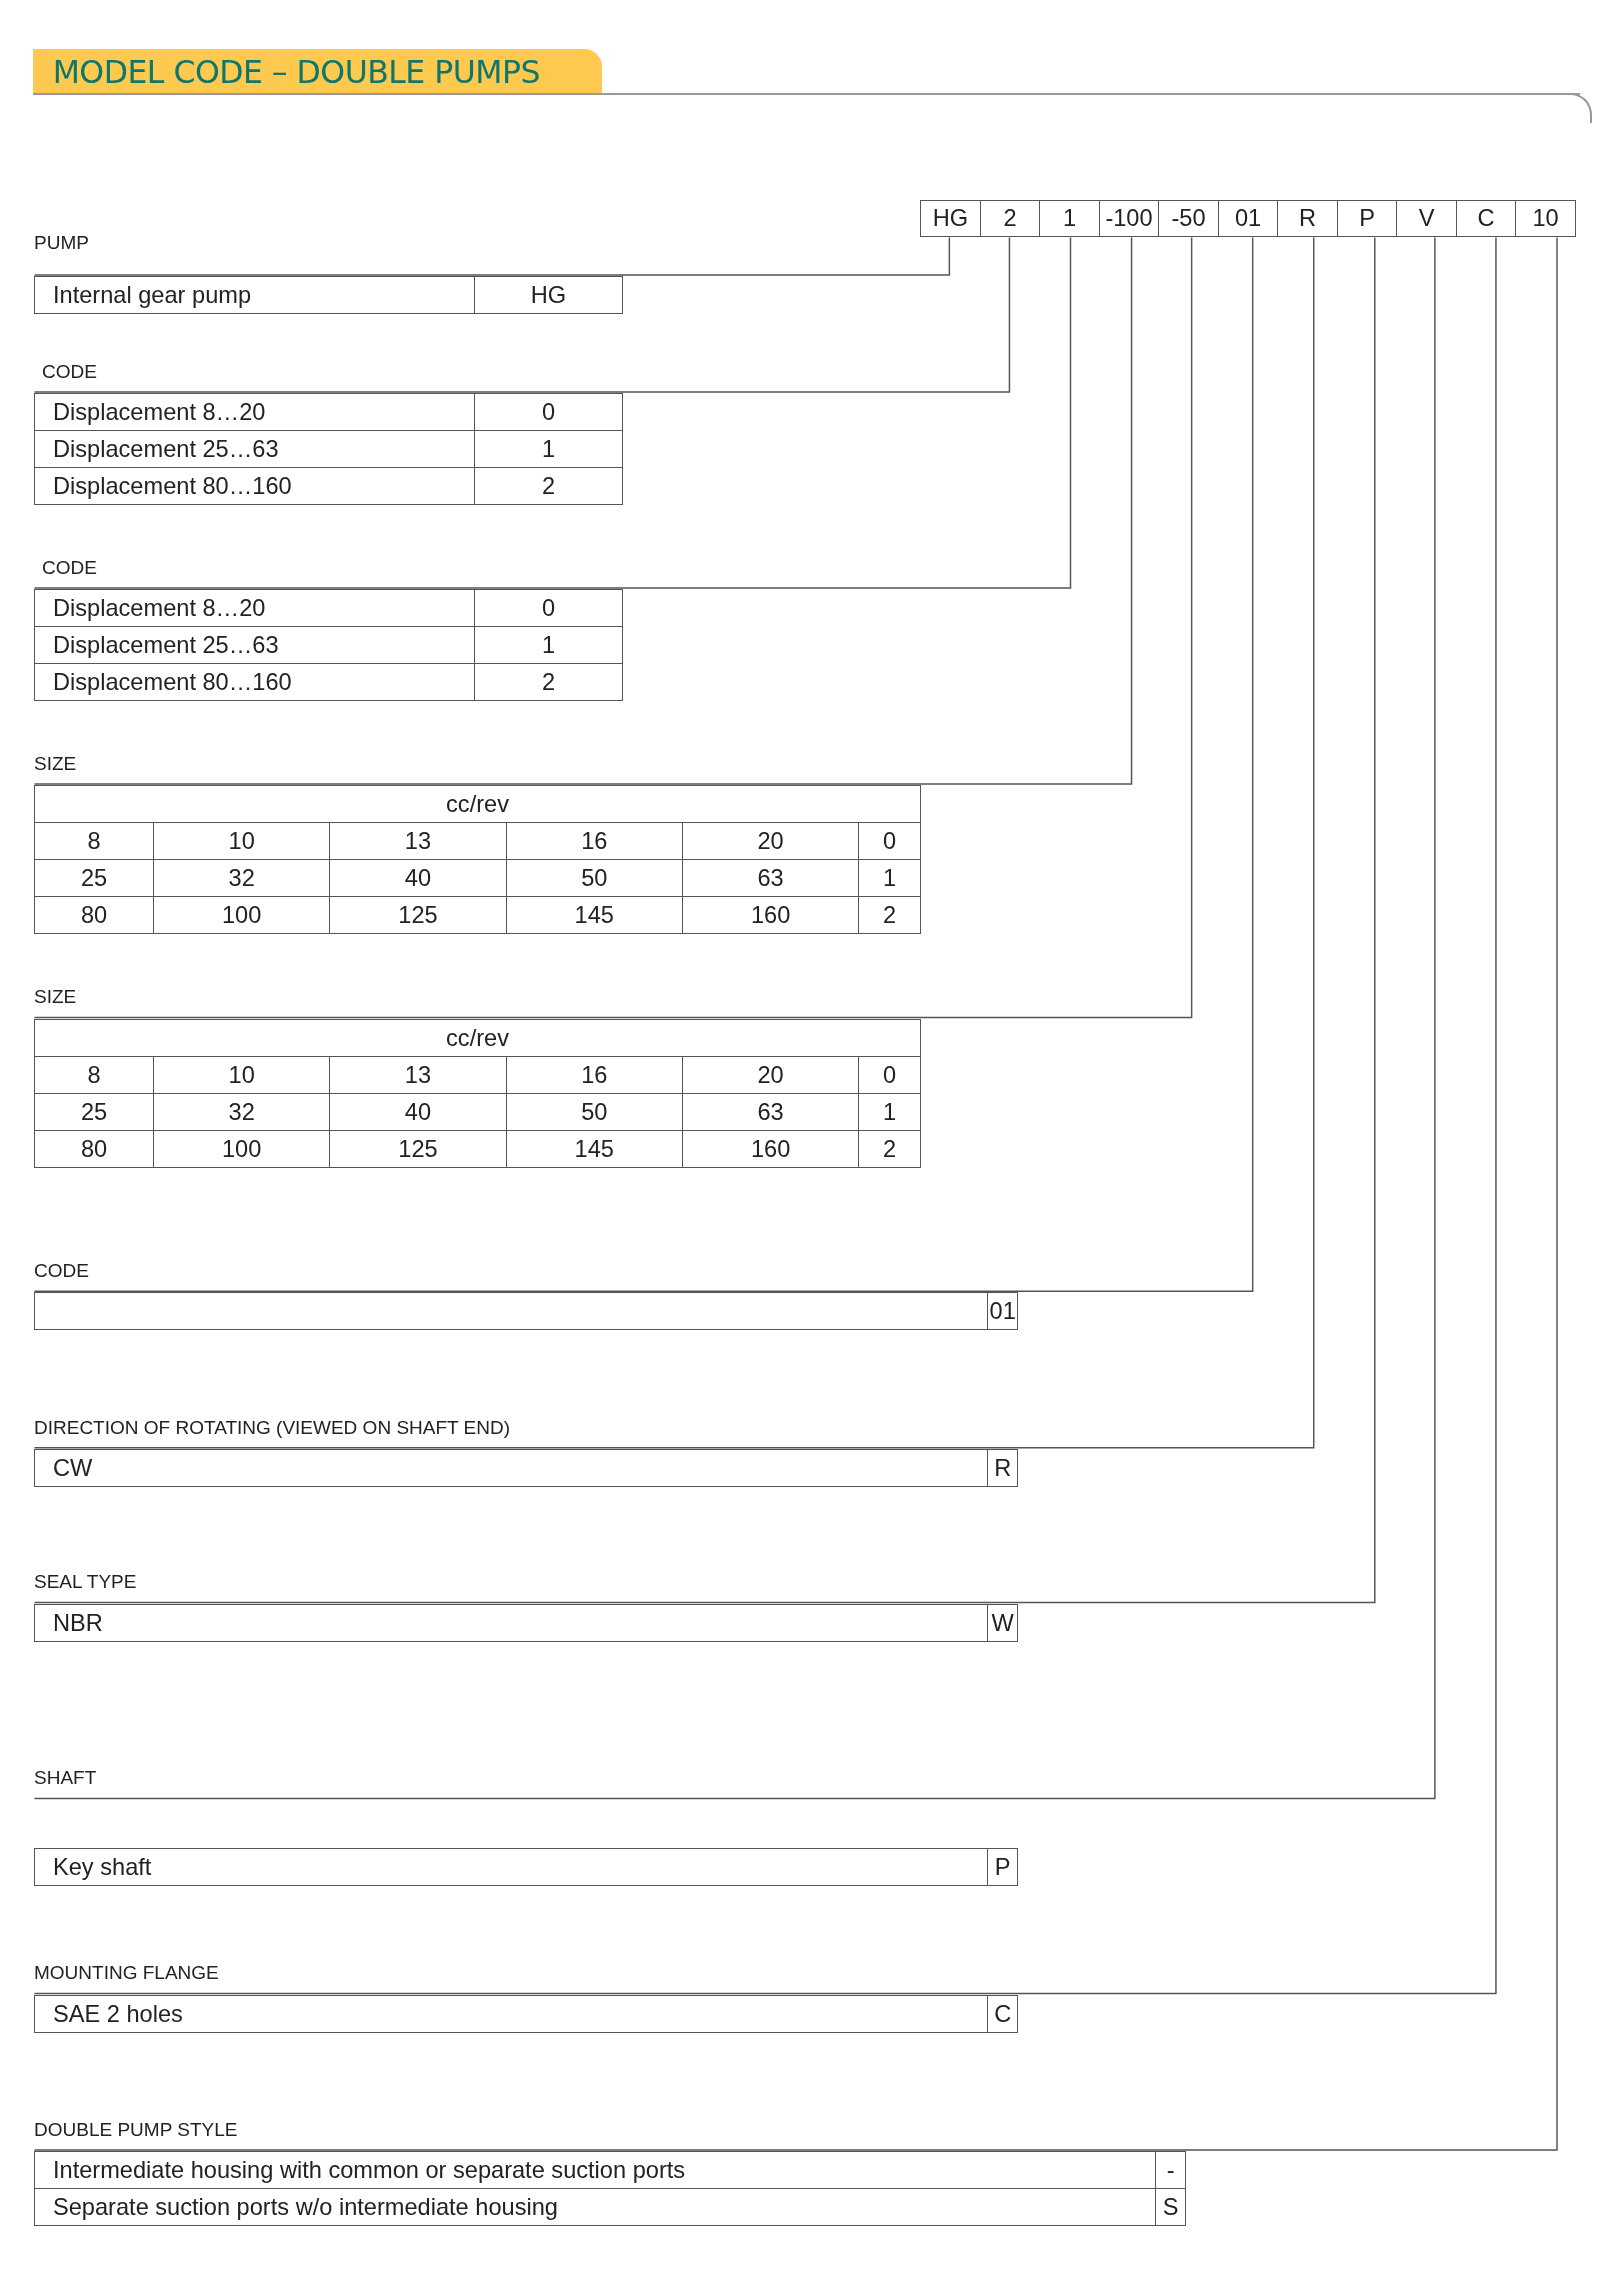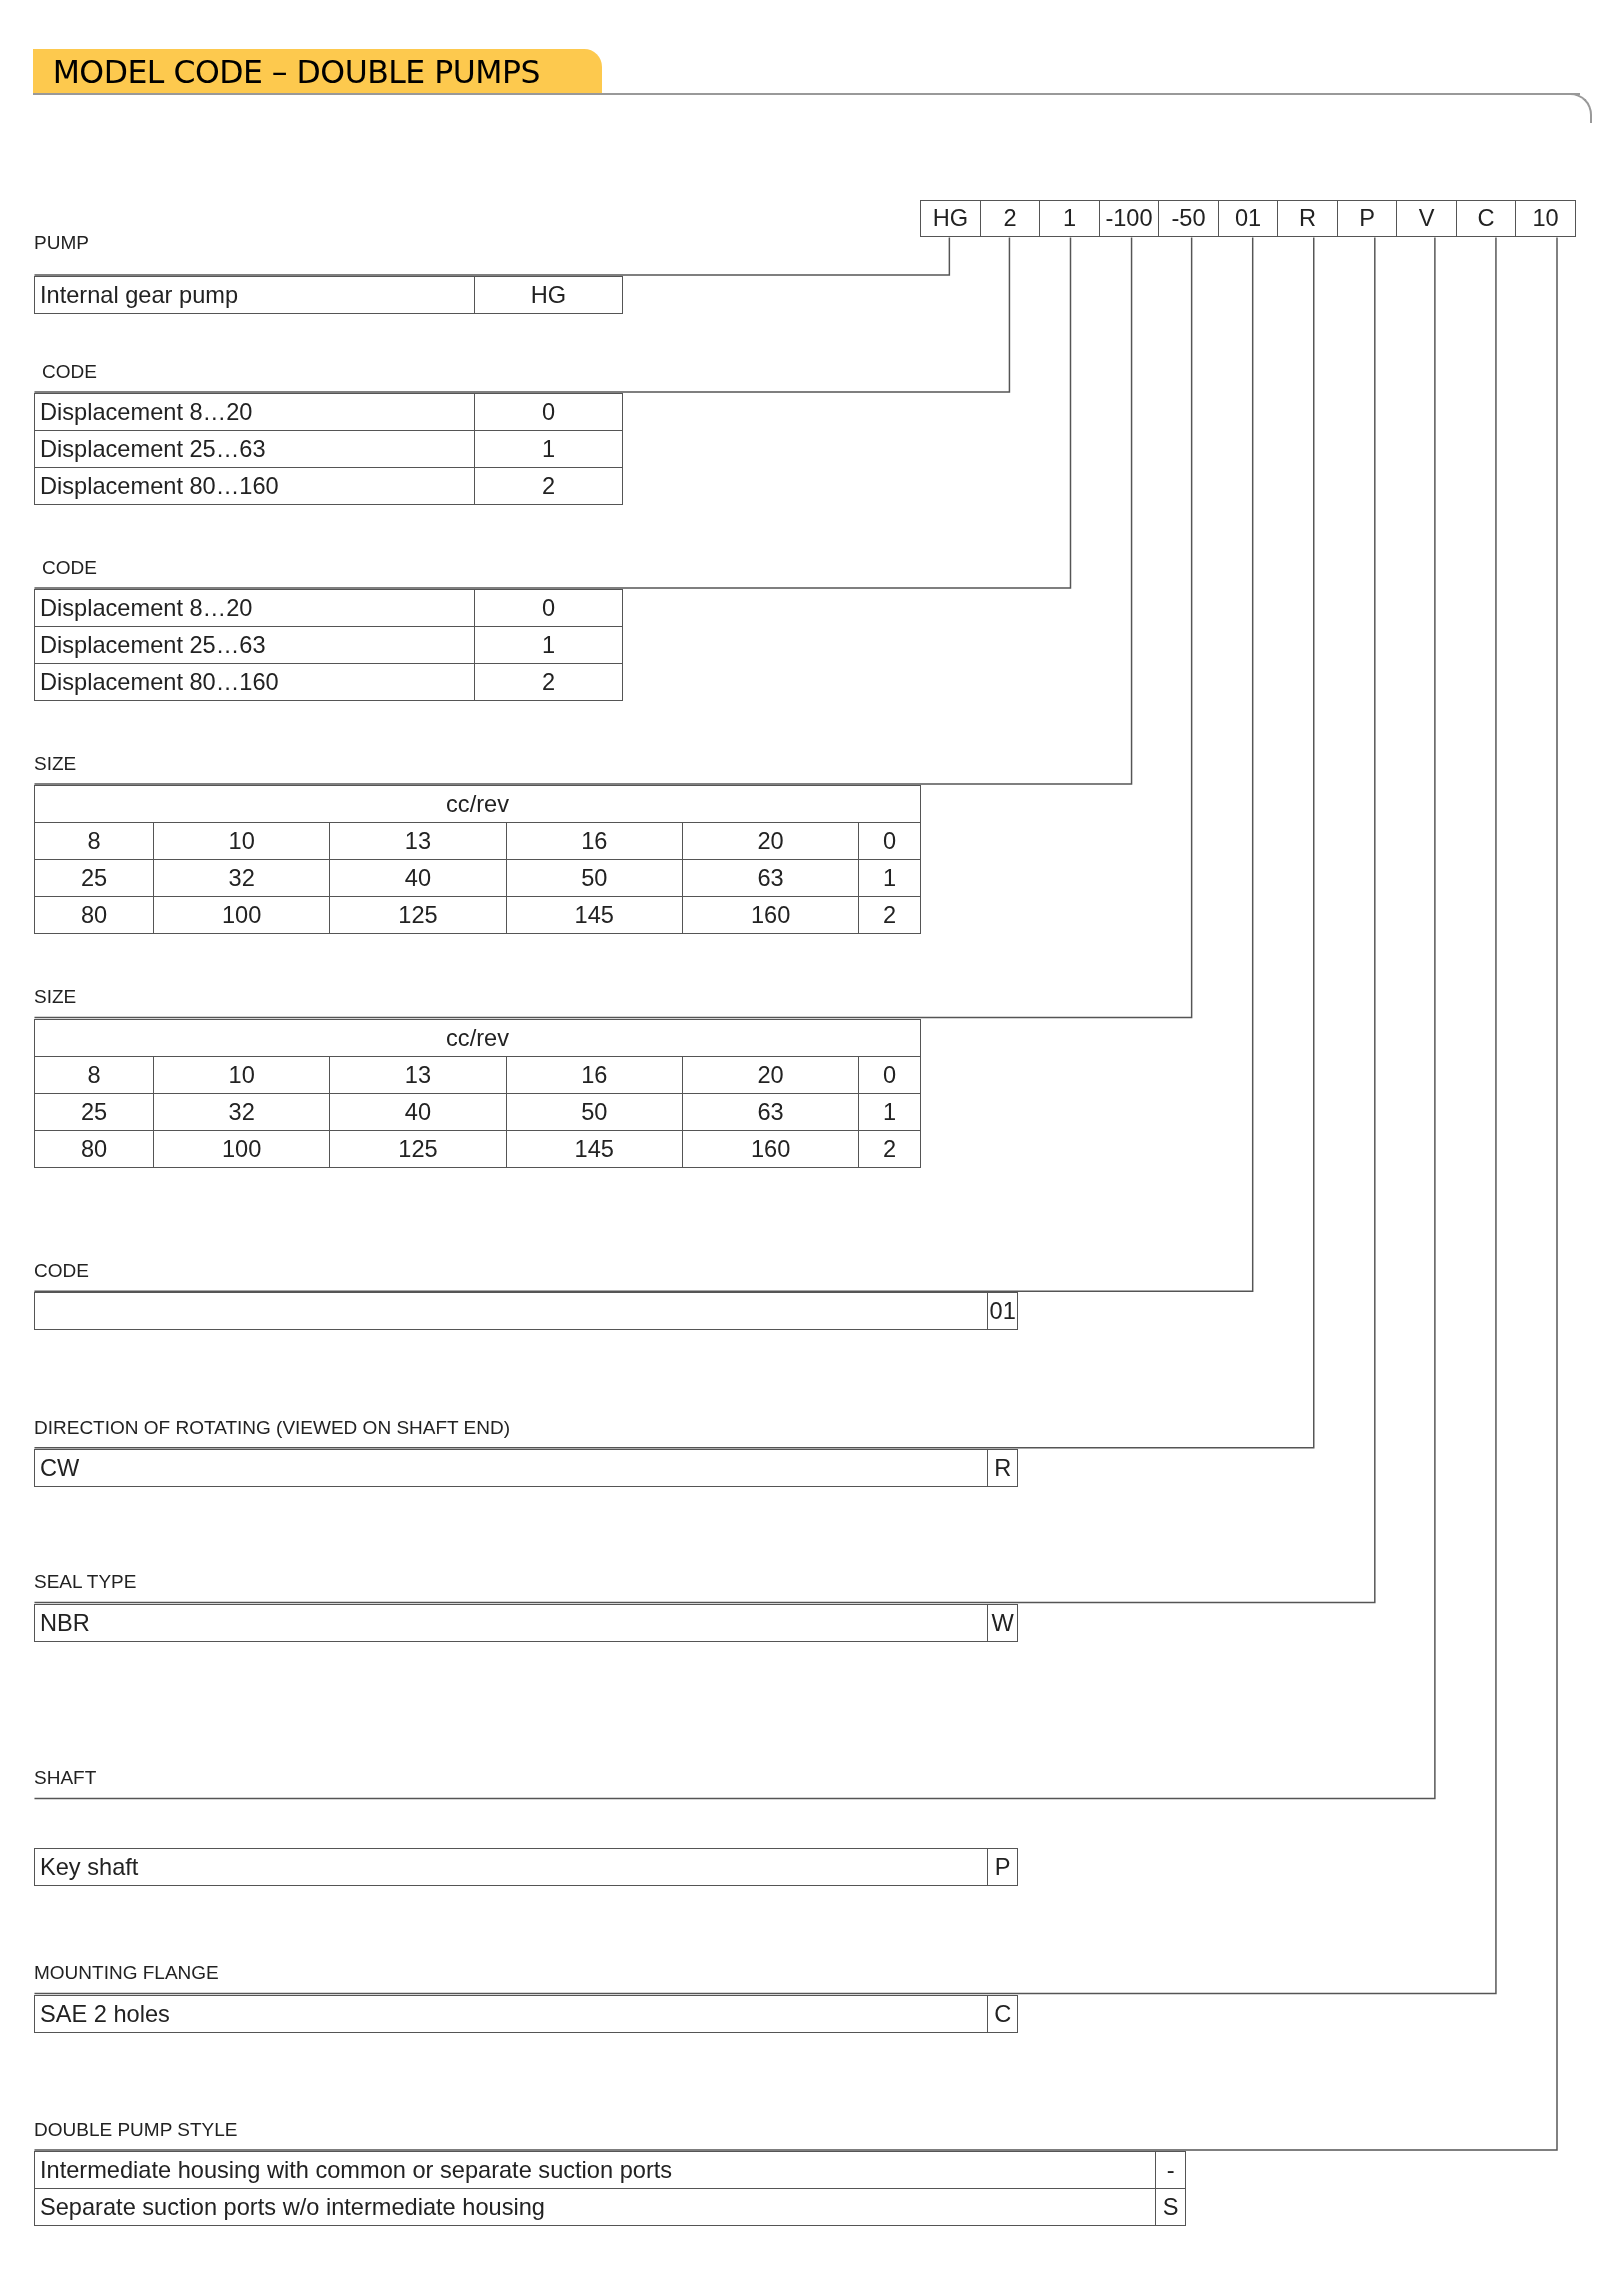--- a/index.html
+++ b/index.html
@@ -1,38 +1,38 @@
 <!DOCTYPE html>
 <html><head>
 <meta charset="utf-8">
 <style>
   html, body { margin: 0; padding: 0; background: #ffffff; }
   body { width: 1622px; height: 2289px; position: relative; overflow: hidden;
          font-family: "Liberation Sans", sans-serif; color: #222; }
   .banner { position: absolute; left: 33px; top: 49px; width: 569px; height: 44px;
             background: #fdc94e; border-top-right-radius: 17.7px; }
-  .banner-text { position: absolute; left: 19.7px; top: 4.9px; font-size: 31.5px; color: #000000;
+  .banner-text { position: absolute; left: 19.7px; top: 4.9px; font-size: 31.5px; color: #0f766e;
                  font-family: "DejaVu Sans", sans-serif; letter-spacing: -0.5px; white-space: nowrap; }
   .banner-rule { position: absolute; left: 33px; top: 93px; width: 1547px; height: 2px; background: #999; }
   .corner { position: absolute; left: 1564px; top: 93px; width: 27.6px; height: 29.6px;
             border-top: 2px solid #999; border-right: 2px solid #999; border-top-right-radius: 21.7px;
             border-left: none; box-sizing: border-box; }
 
   svg.lines { position: absolute; left: 0; top: 0; width: 1622px; height: 2289px; }
 
   .codebar { position: absolute; left: 920px; top: 200px; height: 37px; display: flex; }
   .codecell { width: 61px; height: 37px; border: 1.5px solid #555; box-sizing: border-box;
               margin-right: -1.5px; text-align: center; font-size: 23.6px; line-height: 34px; background: #fff; }
 
   .label { position: absolute; left: 34px; font-size: 19px; color: #222; white-space: nowrap; }
   .label.ind { left: 42px; }
 
   table.spec { position: absolute; border-collapse: collapse; font-size: 23.6px; background: #fff; }
   table.spec td { border: 1.5px solid #555; padding: 0; height: 37px; box-sizing: border-box; }
-  table.spec td.desc { padding-left: 5px; text-align: left; }
+  table.spec td.desc { padding-left: 18px; text-align: left; }
   table.spec td.code { text-align: center; }
   table.spec td.narrow { text-align: center; width: 29.6px; }
 </style>
 </head>
 <body>
 
 <div class="banner">
   <span class="banner-text">MODEL CODE – DOUBLE PUMPS</span>
 </div>
 <div class="banner-rule"></div>

